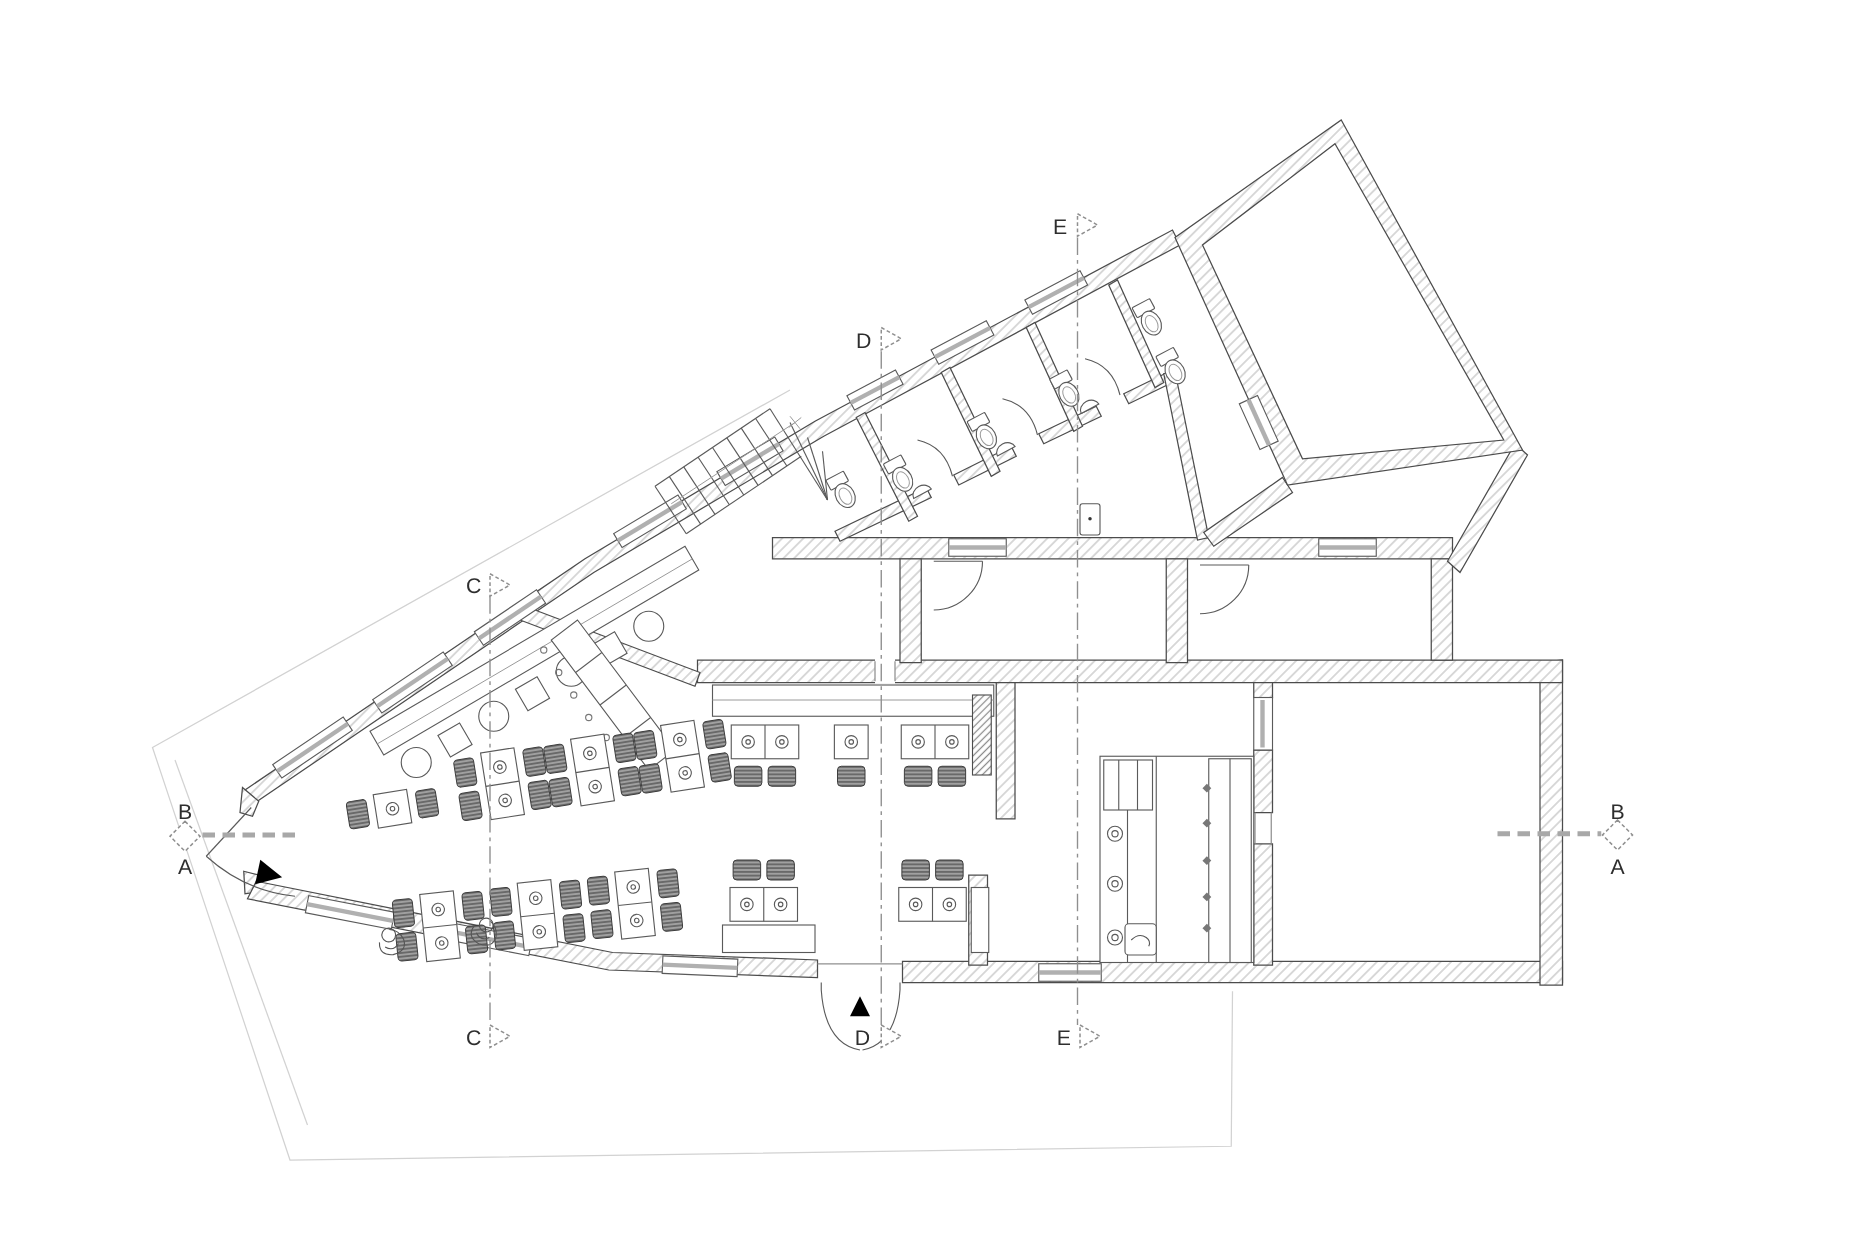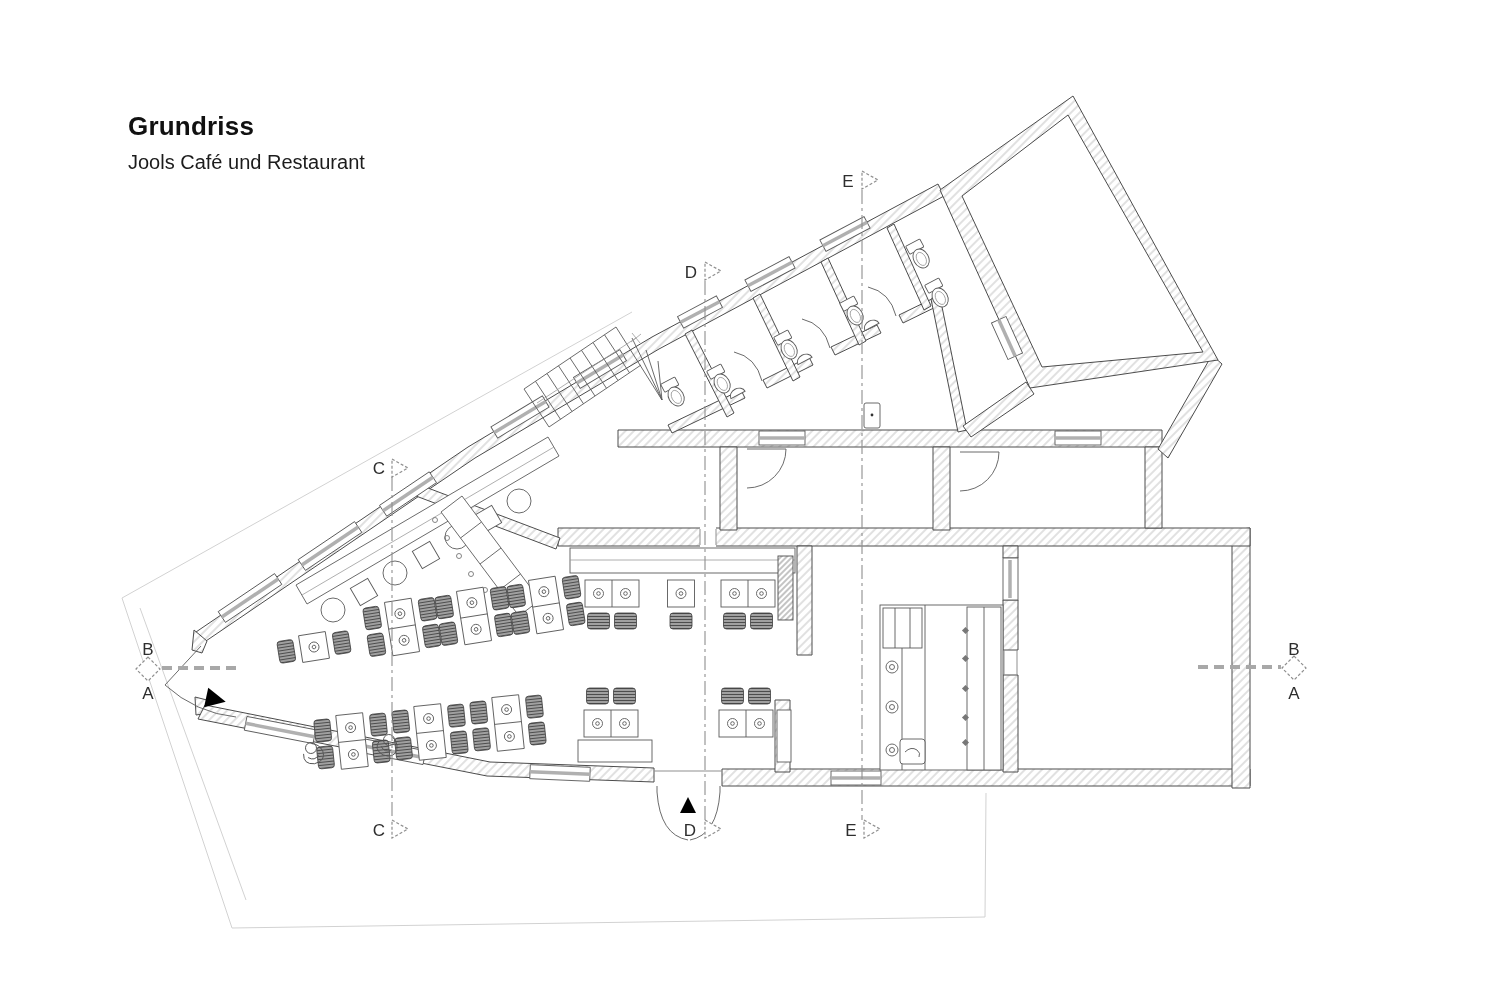--- a/index.html
+++ b/index.html
@@ -26,24 +26,20 @@
   .site{fill:none;stroke:#d2d2d2;stroke-width:1;}
   .black{fill:#000;stroke:none;}
   .dot{fill:none;stroke:#777;stroke-width:0.9;}
   .person{fill:none;stroke:#555;stroke-width:0.9;}
 </style>
 </head>
 <body>
 
 <div class="canvas">
 
-  <div class="titleblock">
-    <h1>Grundriss</h1>
-    <p>Jools Café und Restaurant</p>
-  </div>
 
   <svg width="1500" height="1000" viewBox="0 0 1500 1000">
     <defs>
       <pattern id="hatchWall" width="6" height="6" patternUnits="userSpaceOnUse" patternTransform="rotate(45)">
         <rect width="6" height="6" fill="#ffffff"></rect>
         <line x1="3" y1="0" x2="3" y2="6" stroke="#c3c3c3" stroke-width="1"></line>
       </pattern>
       <pattern id="hatchDense" width="4" height="4" patternUnits="userSpaceOnUse" patternTransform="rotate(45)">
         <rect width="4" height="4" fill="#ffffff"></rect>
         <line x1="2" y1="0" x2="2" y2="4" stroke="#8a8a8a" stroke-width="1"></line>

